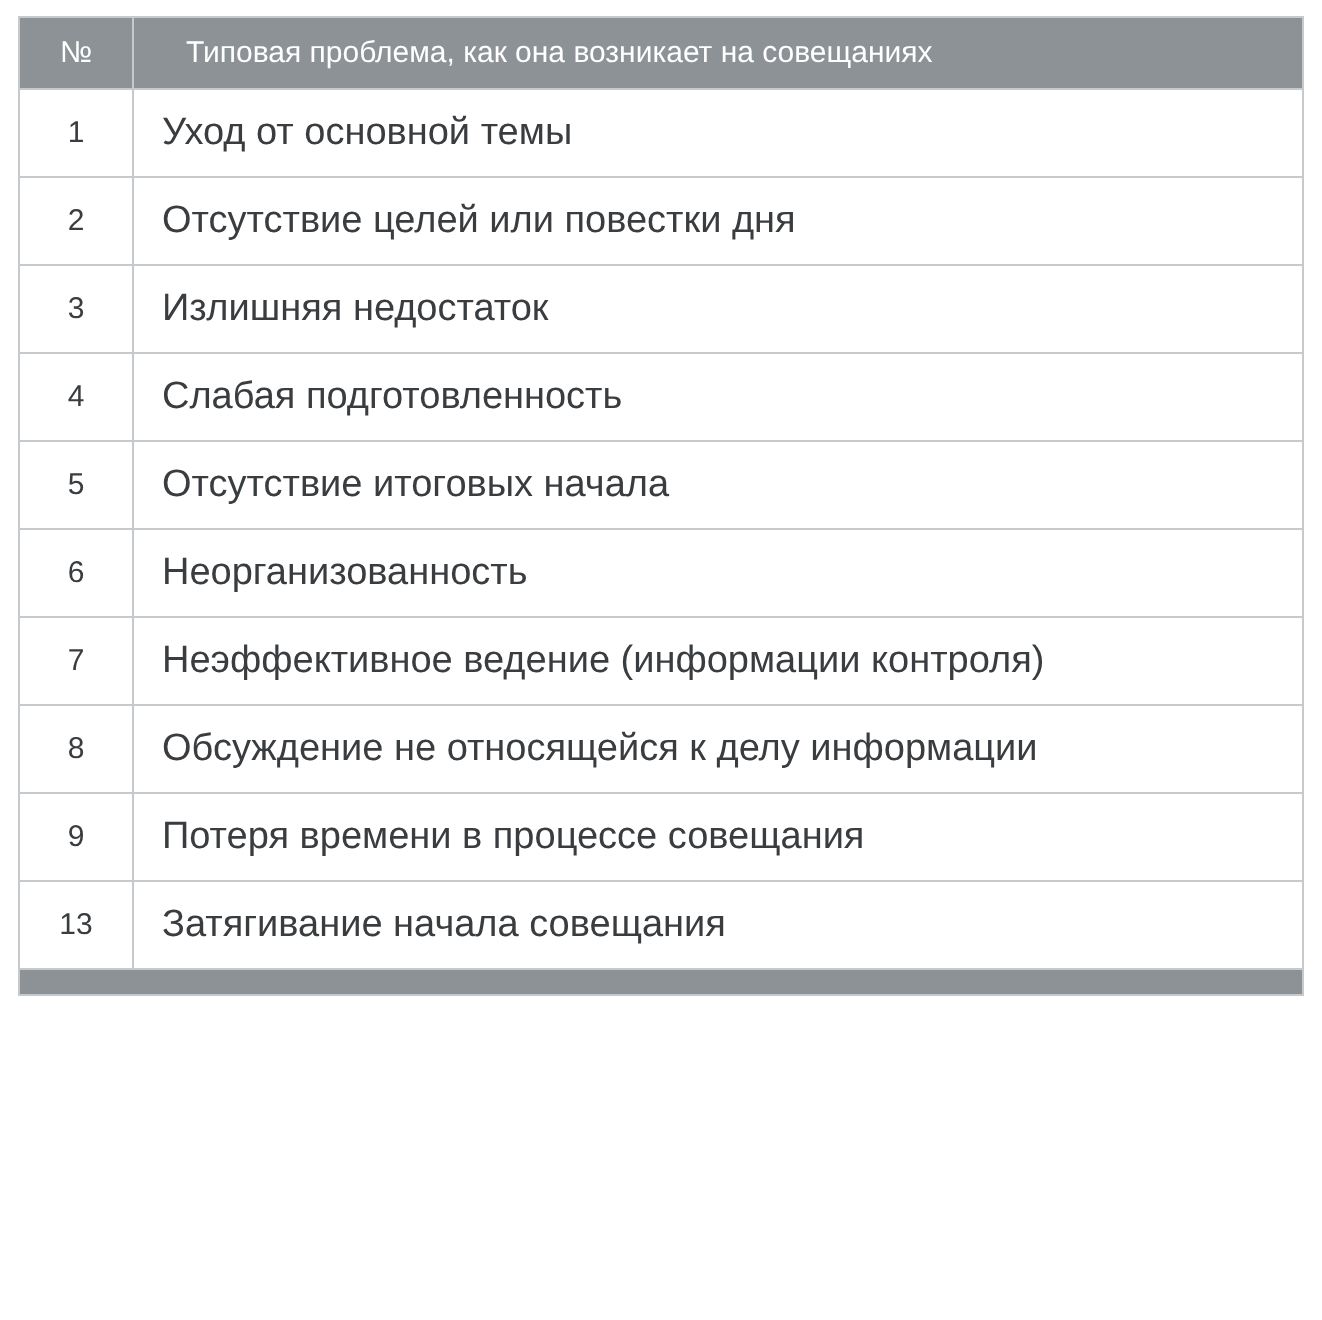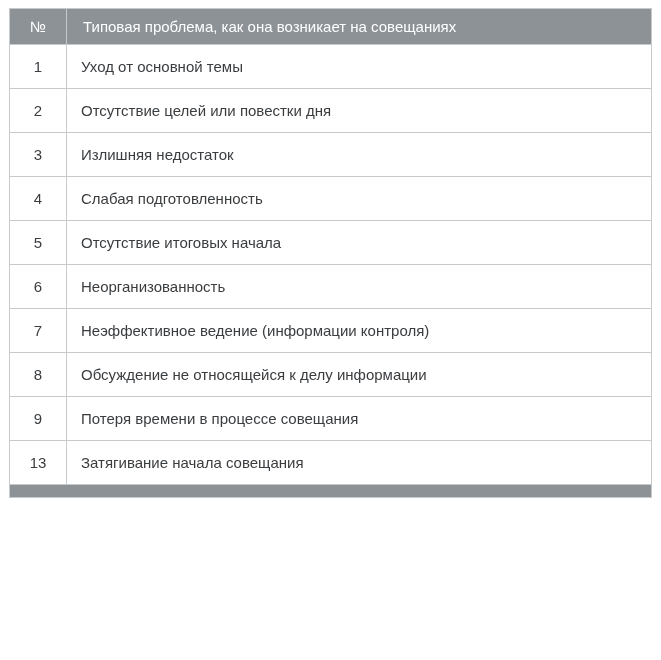--- a/index.html
+++ b/index.html
@@ -32,33 +32,33 @@
     font-size: 15px;
     height: 36px;
     padding: 0;
   }
   th.col-num {
     width: 57px;
     text-align: center;
   }
   th.col-problem {
     text-align: left;
-    padding-left: 16px;
+    padding-left: 26px;
     margin-left: 40px;
   }
   td.num {
     width: 57px;
     text-align: center;
     color: #3a3d40;
     font-size: 15px;
     padding: 12px 0;
   }
   td.text {
     color: #3a3d40;
-    font-size: 15px;
+    font-size: 19px;
     line-height: 21px;
     padding: 11px 14px;
     text-align: left;
     white-space: pre-line;
   }
   tfoot td.footer-bar {
     background: #8d9297;
     height: 13px;
     padding: 0;
     border: 1px solid #c6cacd;

